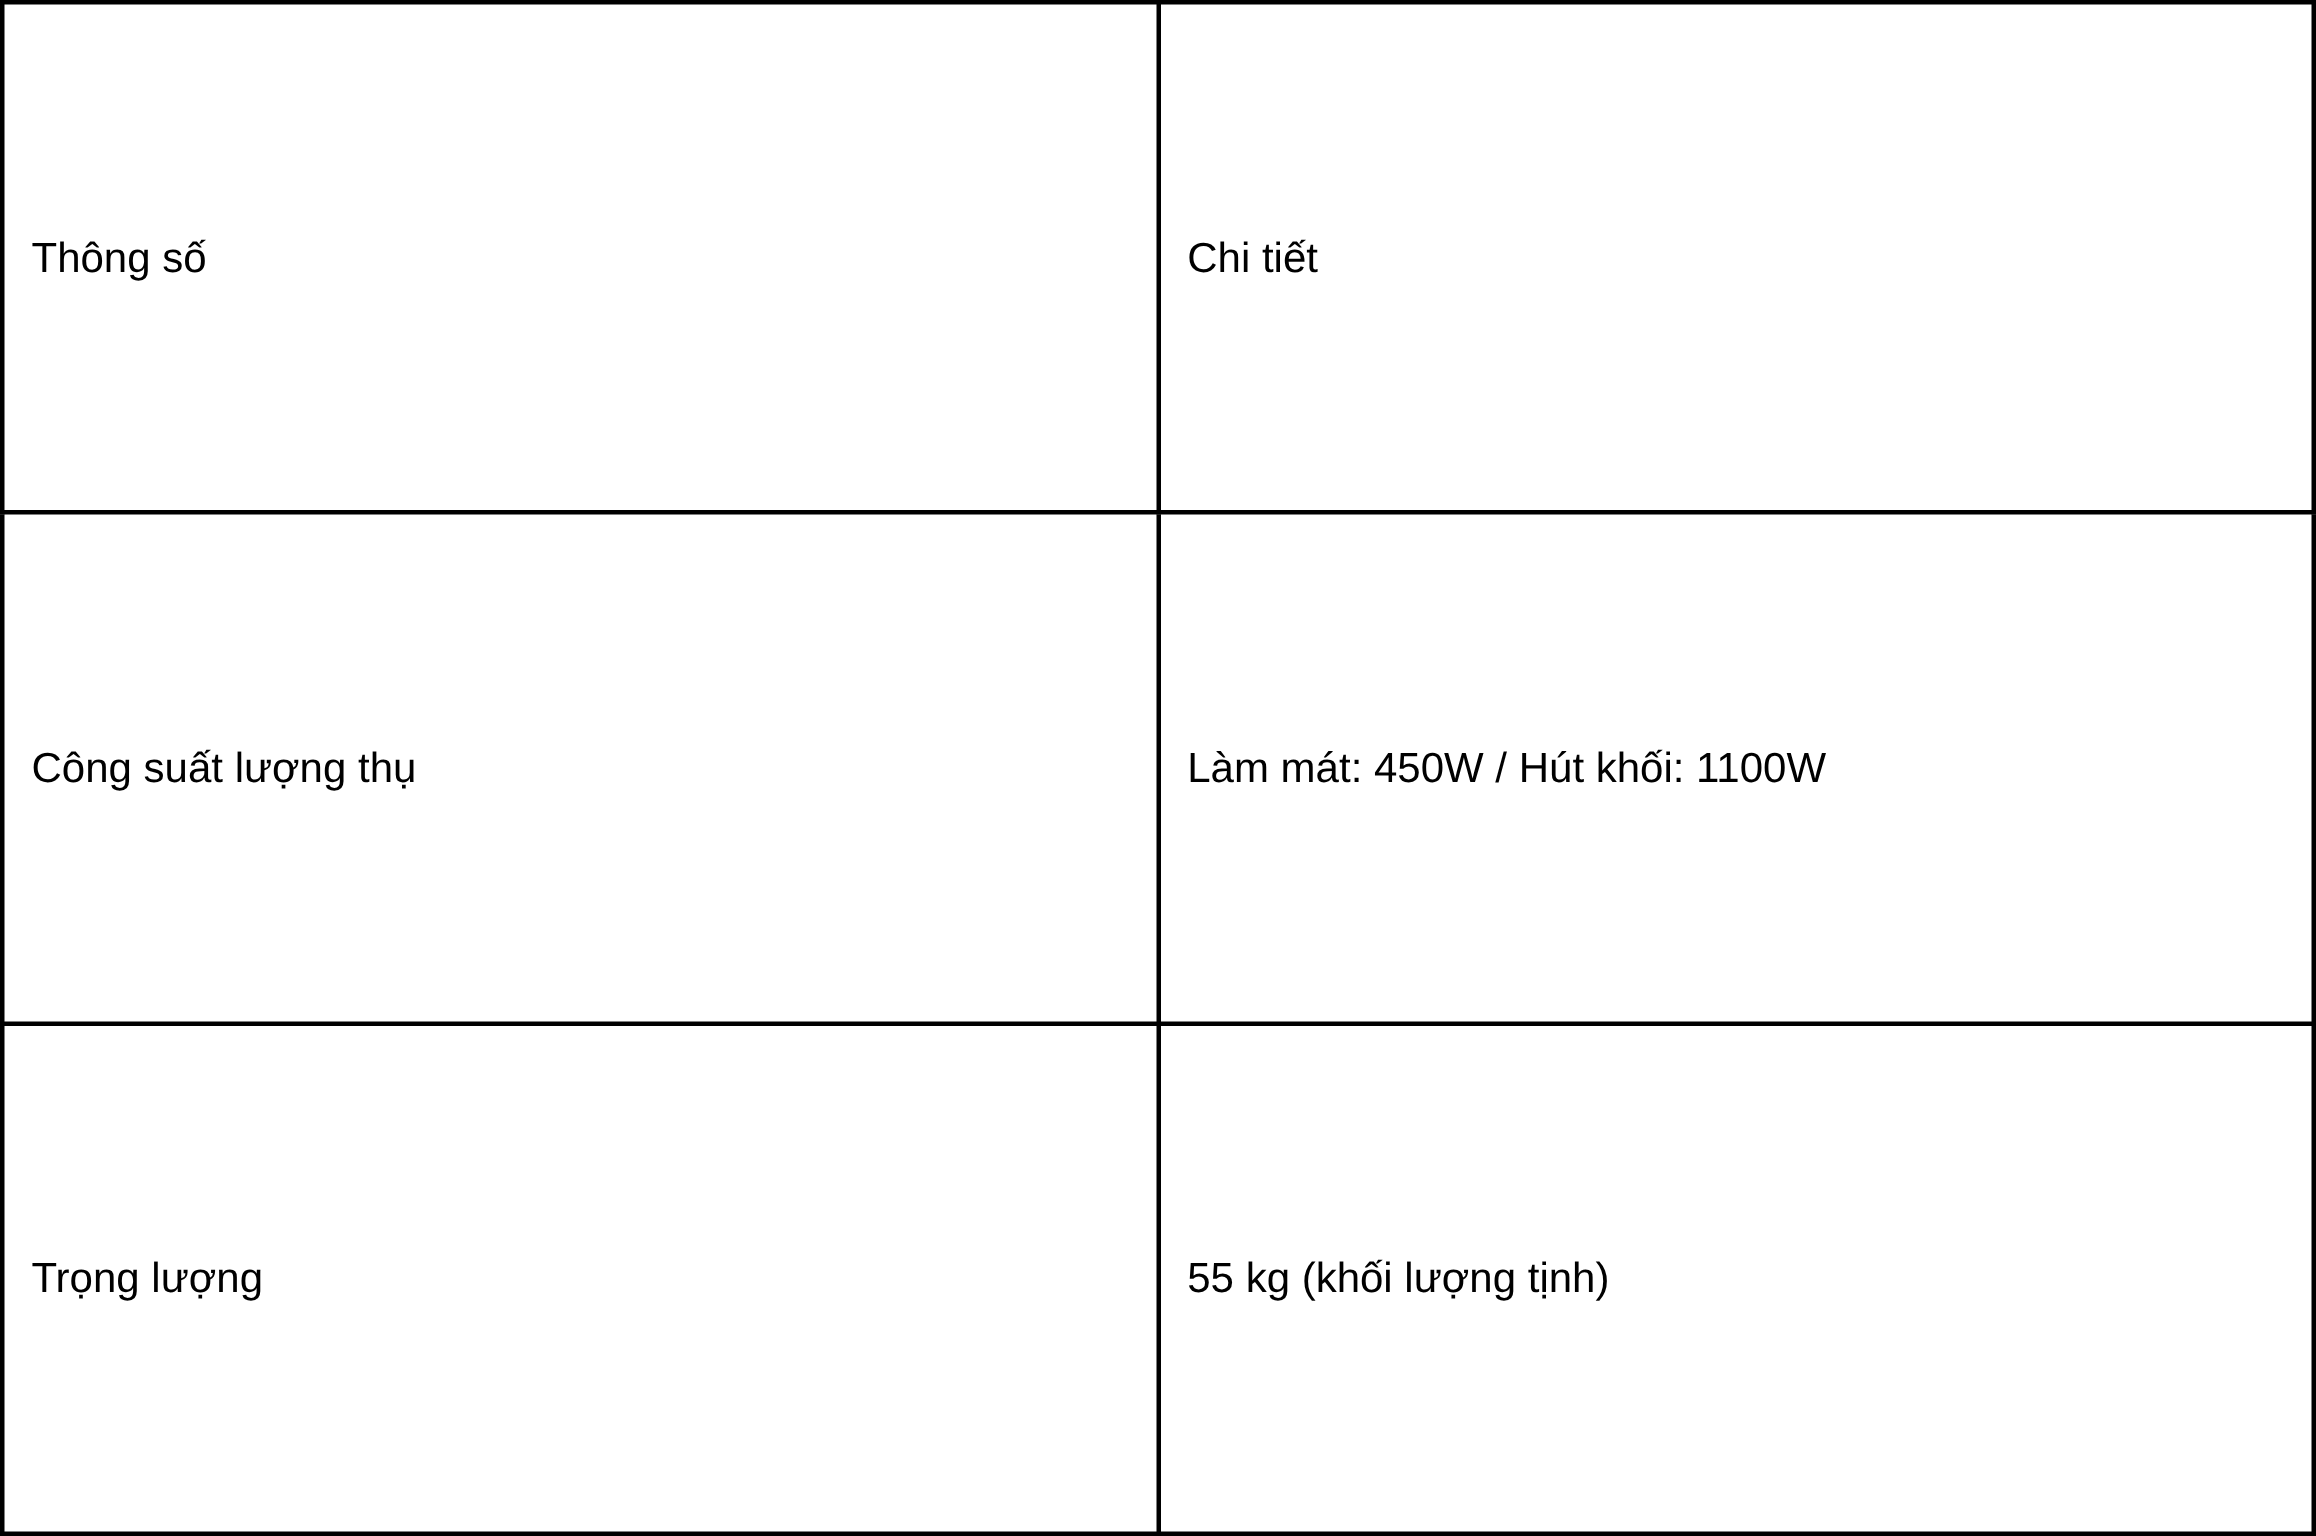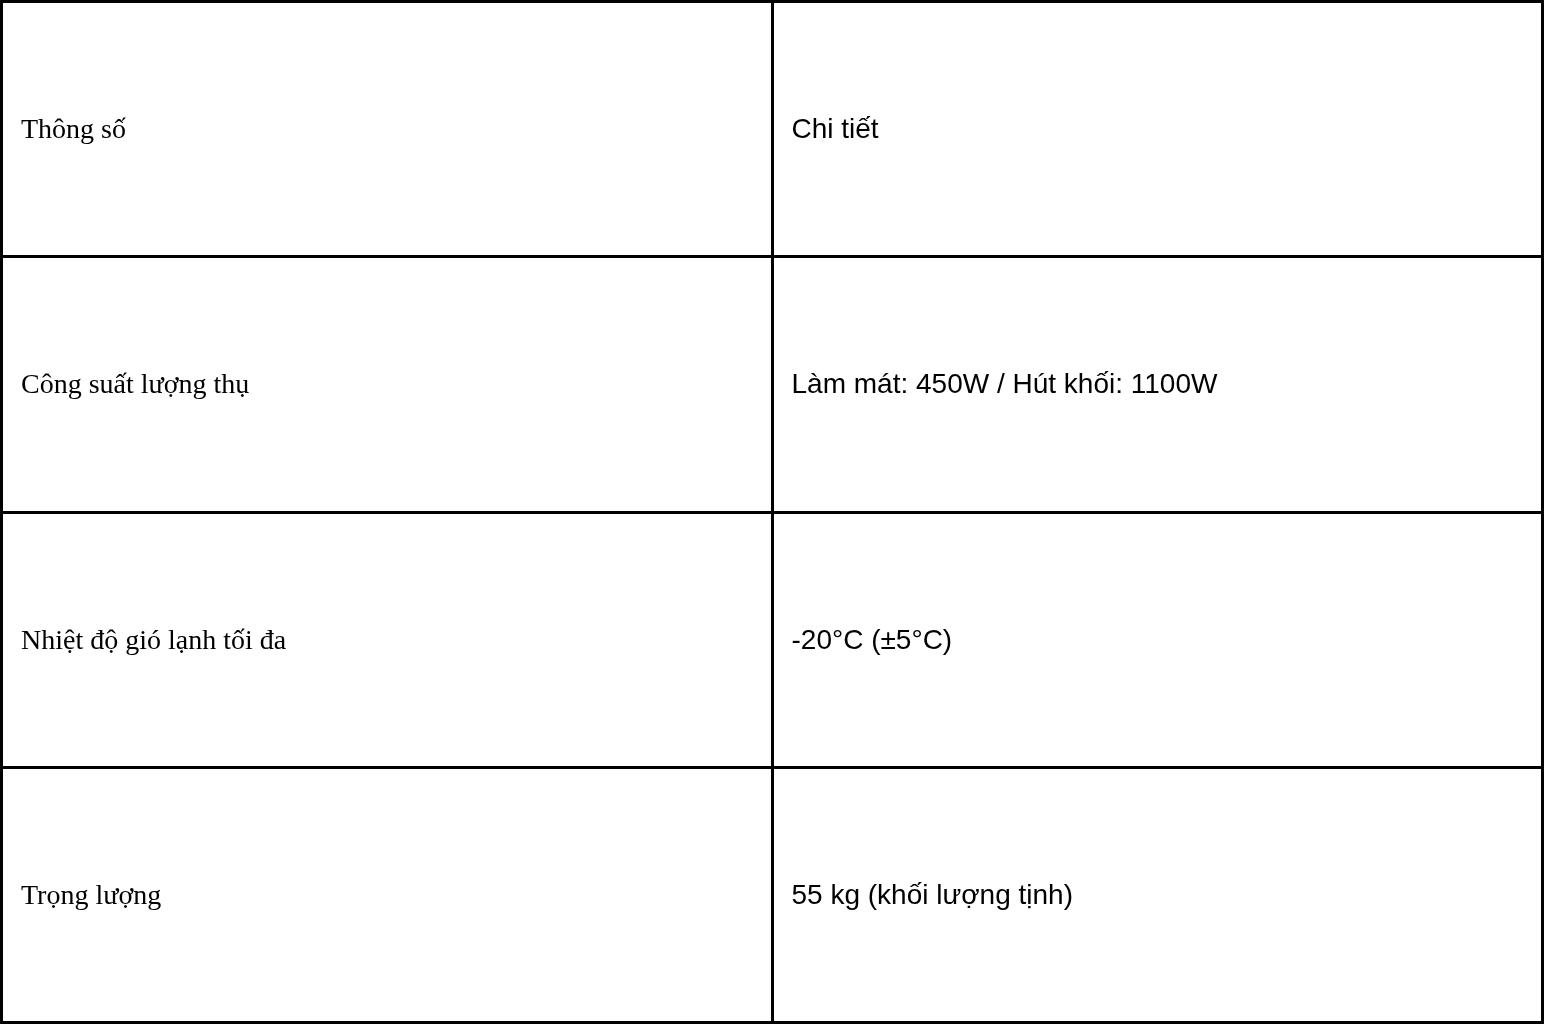--- a/index.html
+++ b/index.html
@@ -23,41 +23,37 @@
   table.specs td {
     border: 3px solid #000000;
     vertical-align: middle;
     color: #000000;
     font-size: 28px;
     line-height: 1.5;
     padding: 0 90px 0 18px;
     height: 128px;
     overflow: hidden;
   }
-  table.specs td.param { padding-right: 30px; font-family: Liberation Serif, serif; }
+  table.specs td.param { padding-right: 30px; }
 </style>
 </head>
 <body>
 
 <table class="specs">
   <colgroup>
       <col>
       <col>
     </colgroup>
   <tbody>
     <tr>
       <td class="param">Thông số</td>
       <td class="detail">Chi tiết</td>
     </tr>
     <tr>
       <td class="param">Công suất lượng thụ</td>
       <td class="detail">Làm mát: 450W / Hút khối: 1100W</td>
     </tr>
     <tr>
-      <td class="param">Nhiệt độ gió lạnh tối đa</td>
-      <td class="detail">-20°C (±5°C)</td>
-    </tr>
-    <tr>
       <td class="param">Trọng lượng</td>
       <td class="detail">55 kg (khối lượng tịnh)</td>
     </tr>
   </tbody>
 </table>
 
 </body></html>

